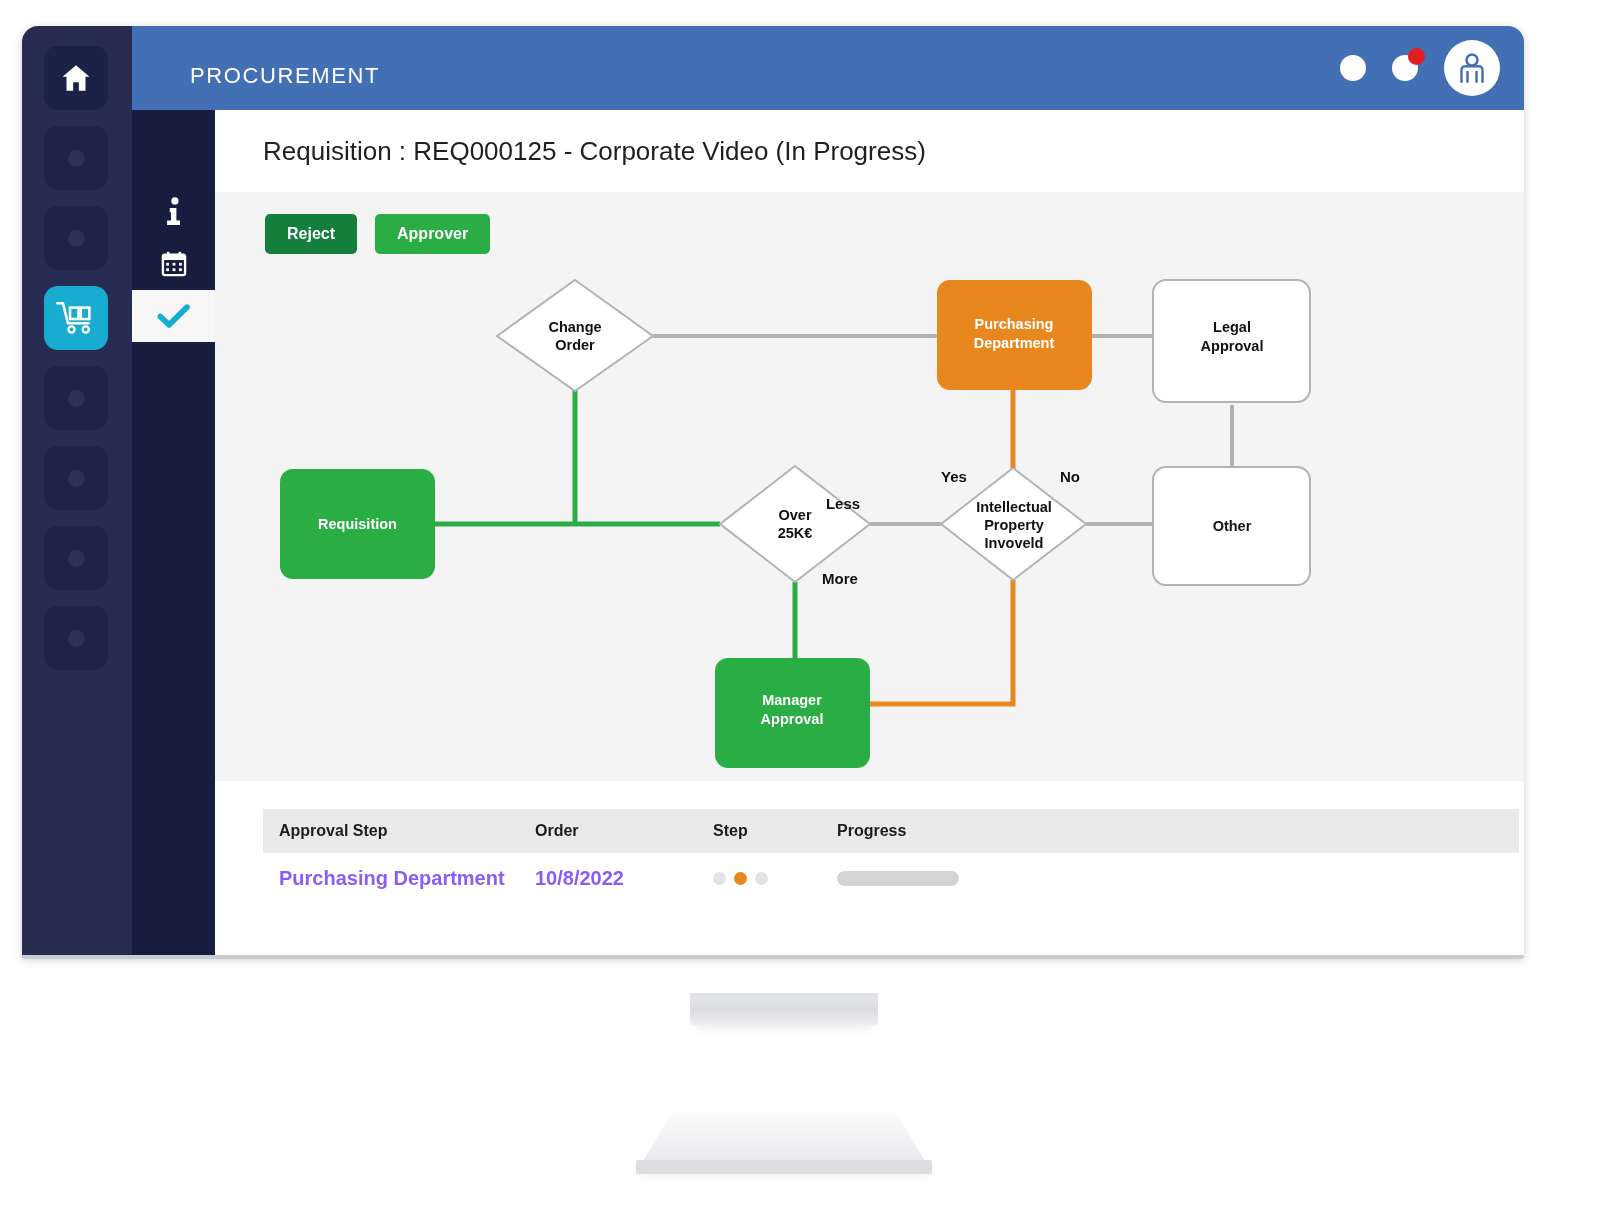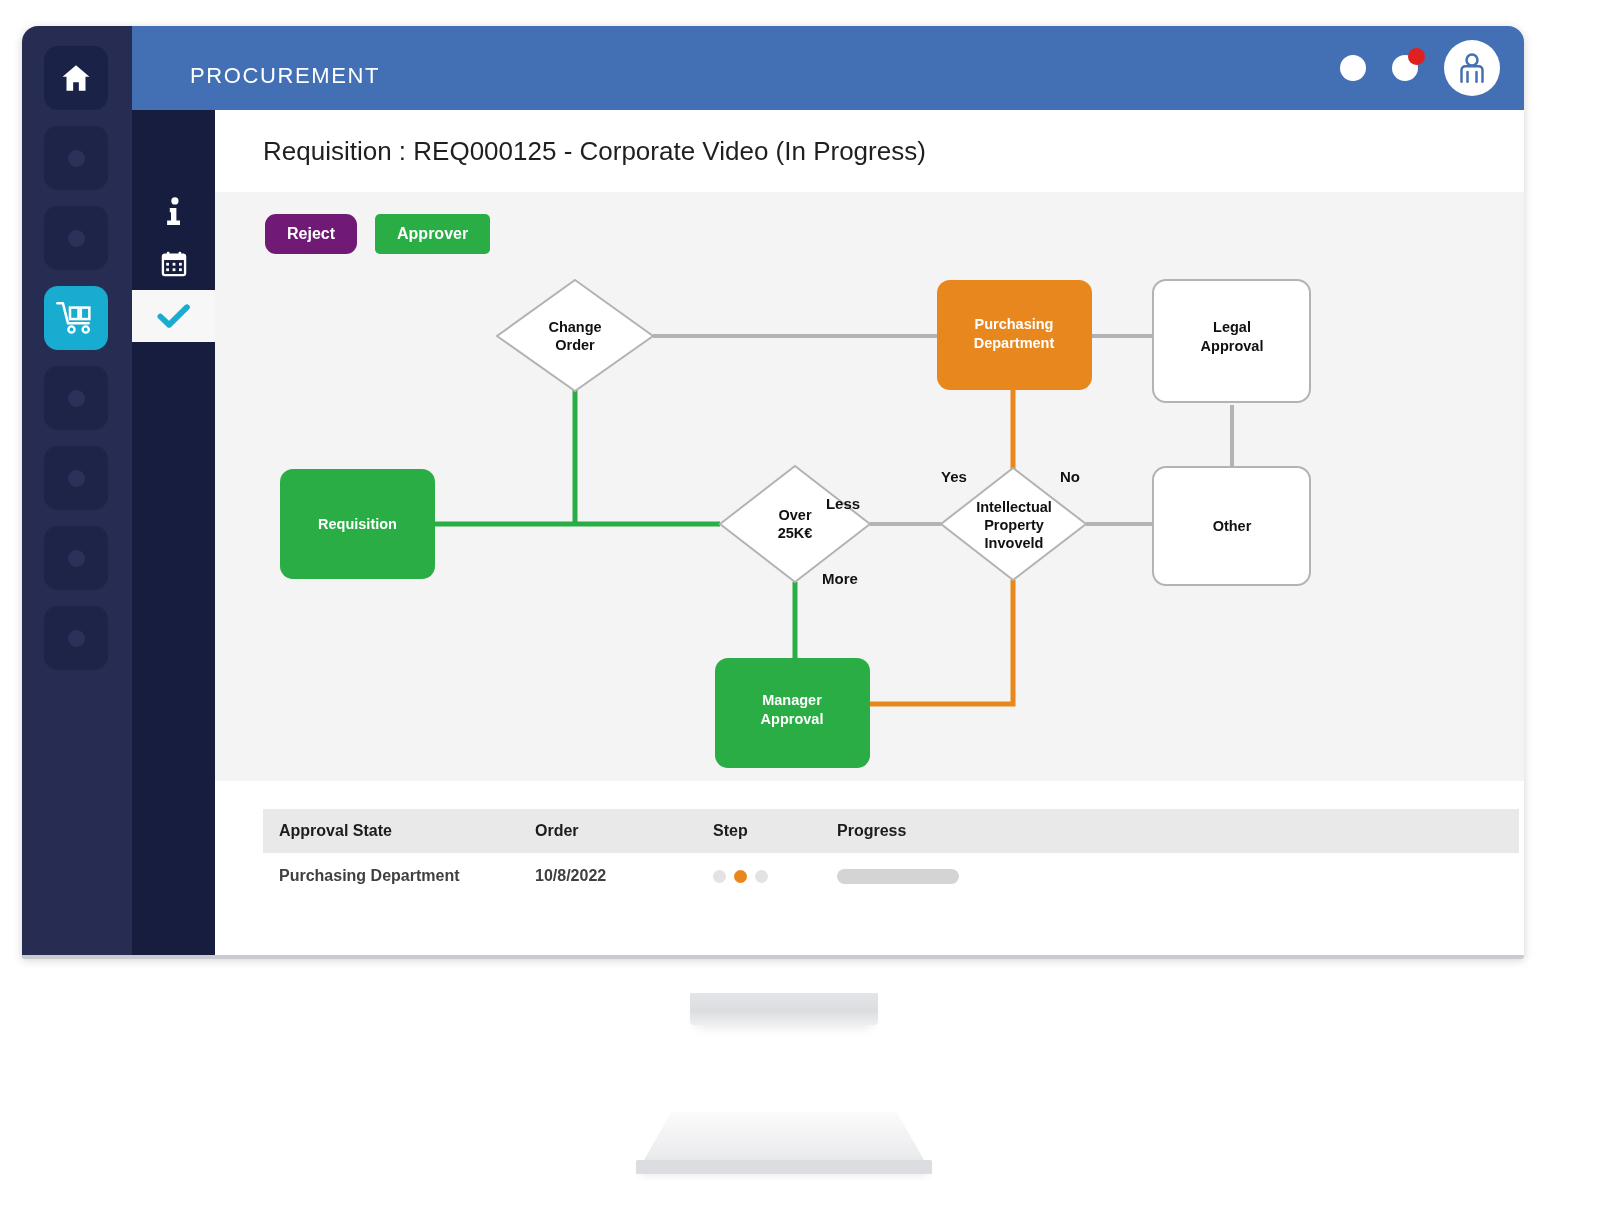--- a/index.html
+++ b/index.html
@@ -80,21 +80,21 @@
     padding-left:48px;font-size:26px;color:#1f1f1f;box-sizing:border-box;
   }
   #canvas-area{
     position:relative;height:589px;background:#f4f4f4;overflow:hidden;
   }
   #action-bar{position:absolute;left:50px;top:22px;display:flex;gap:18px;z-index:5;}
   .btn{
     border:none;border-radius:5px;color:#fff;font-size:16px;font-weight:bold;
     padding:11px 22px;cursor:pointer;font-family:inherit;
   }
-  .btn-reject{background:#701a75;border-radius:11px;}
+  .btn-reject{background:#15803d;}
   .btn-approve{background:#2aad45;}
   
   #flow{position:absolute;left:0;top:0;}
   .node-label{
     font-family:"Liberation Sans",sans-serif;font-size:14.5px;font-weight:bold;
     text-anchor:middle;
   }
   .node-label.white{fill:#ffffff;}
   .node-label.dark{fill:#111111;}
   .edge-label{
@@ -103,21 +103,21 @@
   }
   
   #table-wrap{padding:28px 48px 0 48px;}
   table{border-collapse:collapse;width:1256px;table-layout:fixed;}
   thead tr{background:#e9e9e9;}
   thead th{
     text-align:left;font-size:16px;font-weight:bold;color:#1c1c1c;
     padding:13px 0 13px 16px;
   }
   tbody td{
-    font-size:16px;font-weight:bold;color:#404040;
+    font-size:20px;font-weight:bold;color:#8b5cf6;
     padding:14px 0 14px 16px;
   }
   .col-step{width:240px;}
   .col-date{width:162px;}
   .col-state{width:108px;}
   .col-approver{width:auto;}
   .dots{display:flex;gap:8px;align-items:center;}
   .dot{width:13px;height:13px;border-radius:50%;background:#e3e3e3;}
   .dot.on{background:#e8871e;}
   .redacted{height:15px;border-radius:8px;background:#d4d4d4;width:122px;}
@@ -308,21 +308,21 @@
           <rect x="938" y="275" width="157" height="118" rx="13" fill="#ffffff" stroke="#b3b3b3" stroke-width="2"></rect>
           <text class="node-label dark" x="1017" y="339">Other</text>
         </g>
       </svg>
     </div>
 
     <div id="table-wrap">
       <table>
         <thead>
           <tr>
-            <th class="col-step">Approval State</th>
+            <th class="col-step">Approval Step</th>
             <th class="col-date">Order</th>
             <th class="col-state">Step</th>
             <th class="col-approver">Progress</th>
           </tr>
         </thead>
         <tbody>
           <tr>
             <td>Purchasing Department</td>
             <td>10/8/2022</td>
             <td>

